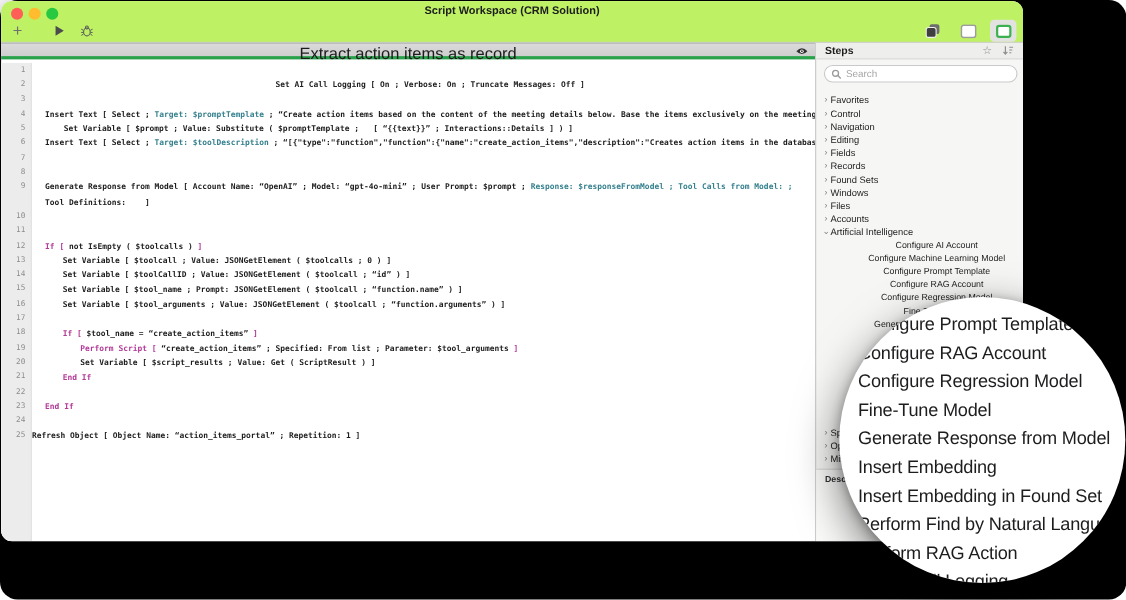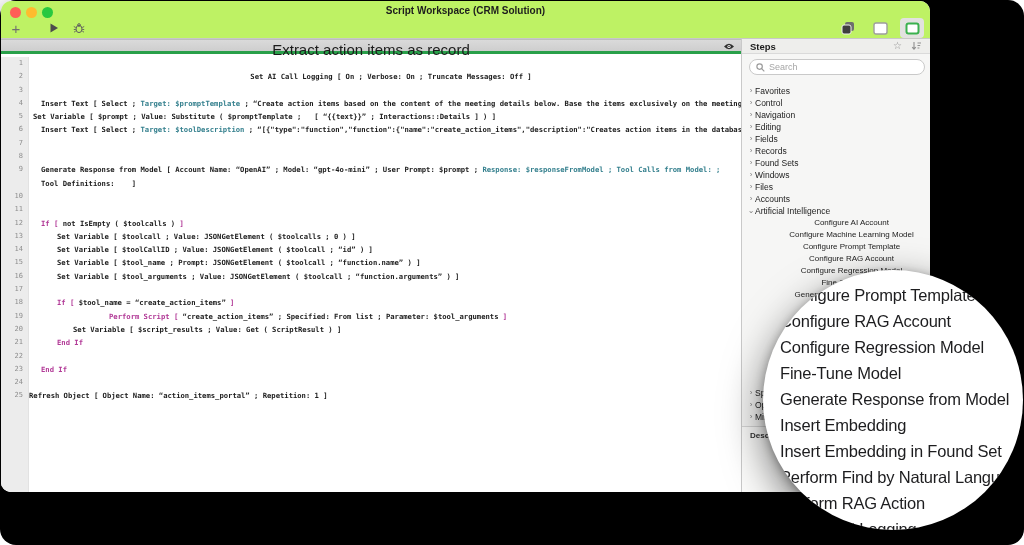--- a/index.html
+++ b/index.html
@@ -139,21 +139,21 @@
         <div class="crow">
           <span class="cnum">3</span>
           <span class="ccode" style="padding-left: 12px;"></span>
         </div>
         <div class="crow">
           <span class="cnum">4</span>
           <span class="ccode" style="padding-left: 12px;"><span class="sc">Insert Text [ Select ; </span><span class="sa">Target: $promptTemplate</span><span class="sc"> ; “Create action items based on the content of the meeting details below. Base the items exclusively on the meeting… ]</span></span>
         </div>
         <div class="crow">
           <span class="cnum">5</span>
-          <span class="ccode" style="padding-left: 4px;"><span class="sc">Set Variable [ $prompt ; Value: Substitute ( $promptTemplate ;   [ “{{text}}” ; Interactions::Details ] ) ]</span></span>
+          <span class="ccode" style="padding-left: 29px;"><span class="sc">Set Variable [ $prompt ; Value: Substitute ( $promptTemplate ;   [ “{{text}}” ; Interactions::Details ] ) ]</span></span>
         </div>
         <div class="crow">
           <span class="cnum">6</span>
           <span class="ccode" style="padding-left: 12px;"><span class="sc">Insert Text [ Select ; </span><span class="sa">Target: $toolDescription</span><span class="sc"> ; “[{"type":"function","function":{"name":"create_action_items","description":"Creates action items in the database… ]</span></span>
         </div>
         <div class="crow">
           <span class="cnum">7</span>
           <span class="ccode" style="padding-left: 12px;"></span>
         </div>
         <div class="crow">
@@ -199,21 +199,21 @@
         <div class="crow">
           <span class="cnum">17</span>
           <span class="ccode" style="padding-left: 12px;"></span>
         </div>
         <div class="crow">
           <span class="cnum">18</span>
           <span class="ccode" style="padding-left: 28px;"><span class="sf">If [ </span><span class="sc">$tool_name = “create_action_items” </span><span class="sf">]</span></span>
         </div>
         <div class="crow">
           <span class="cnum">19</span>
-          <span class="ccode" style="padding-left: 44px; margin-left: 36px;"><span class="sf">Perform Script [ </span><span class="sc">“create_action_items” ; Specified: From list ; Parameter: $tool_arguments </span><span class="sf">]</span></span>
+          <span class="ccode" style="padding-left: 44px;"><span class="sf">Perform Script [ </span><span class="sc">“create_action_items” ; Specified: From list ; Parameter: $tool_arguments </span><span class="sf">]</span></span>
         </div>
         <div class="crow">
           <span class="cnum">20</span>
           <span class="ccode" style="padding-left: 44px;"><span class="sc">Set Variable [ $script_results ; Value: Get ( ScriptResult ) ]</span></span>
         </div>
         <div class="crow">
           <span class="cnum">21</span>
           <span class="ccode" style="padding-left: 28px;"><span class="sf">End If</span></span>
         </div>
         <div class="crow">

